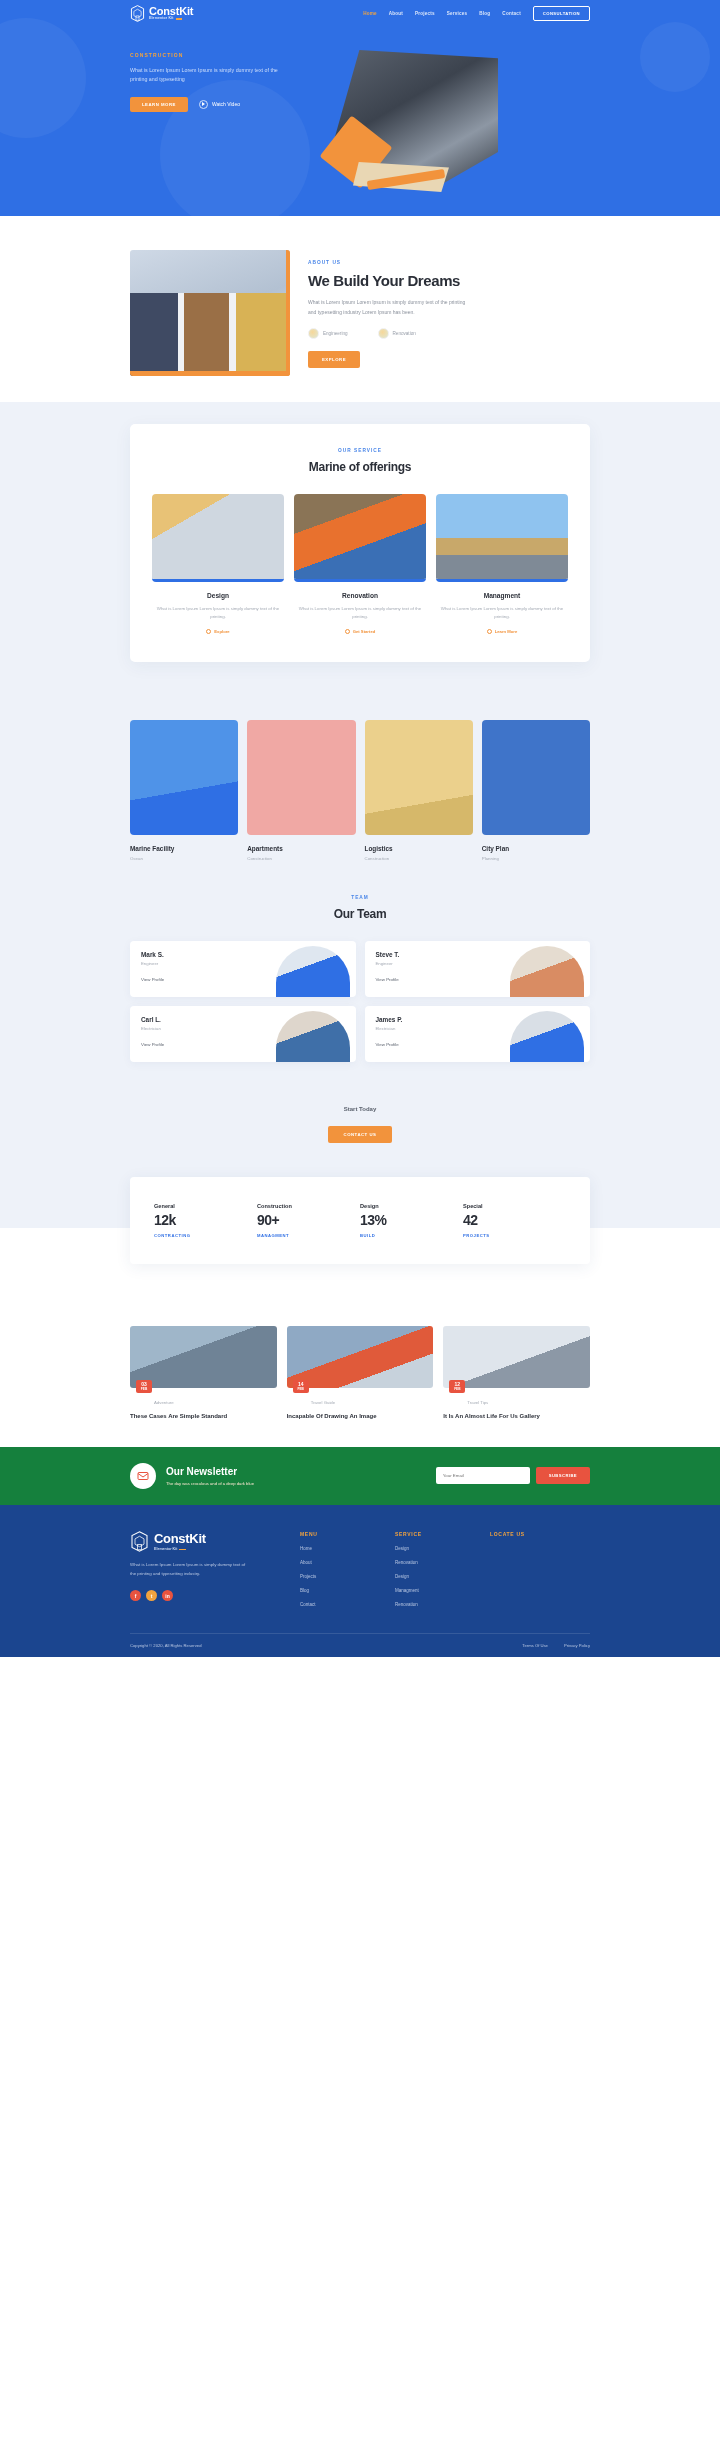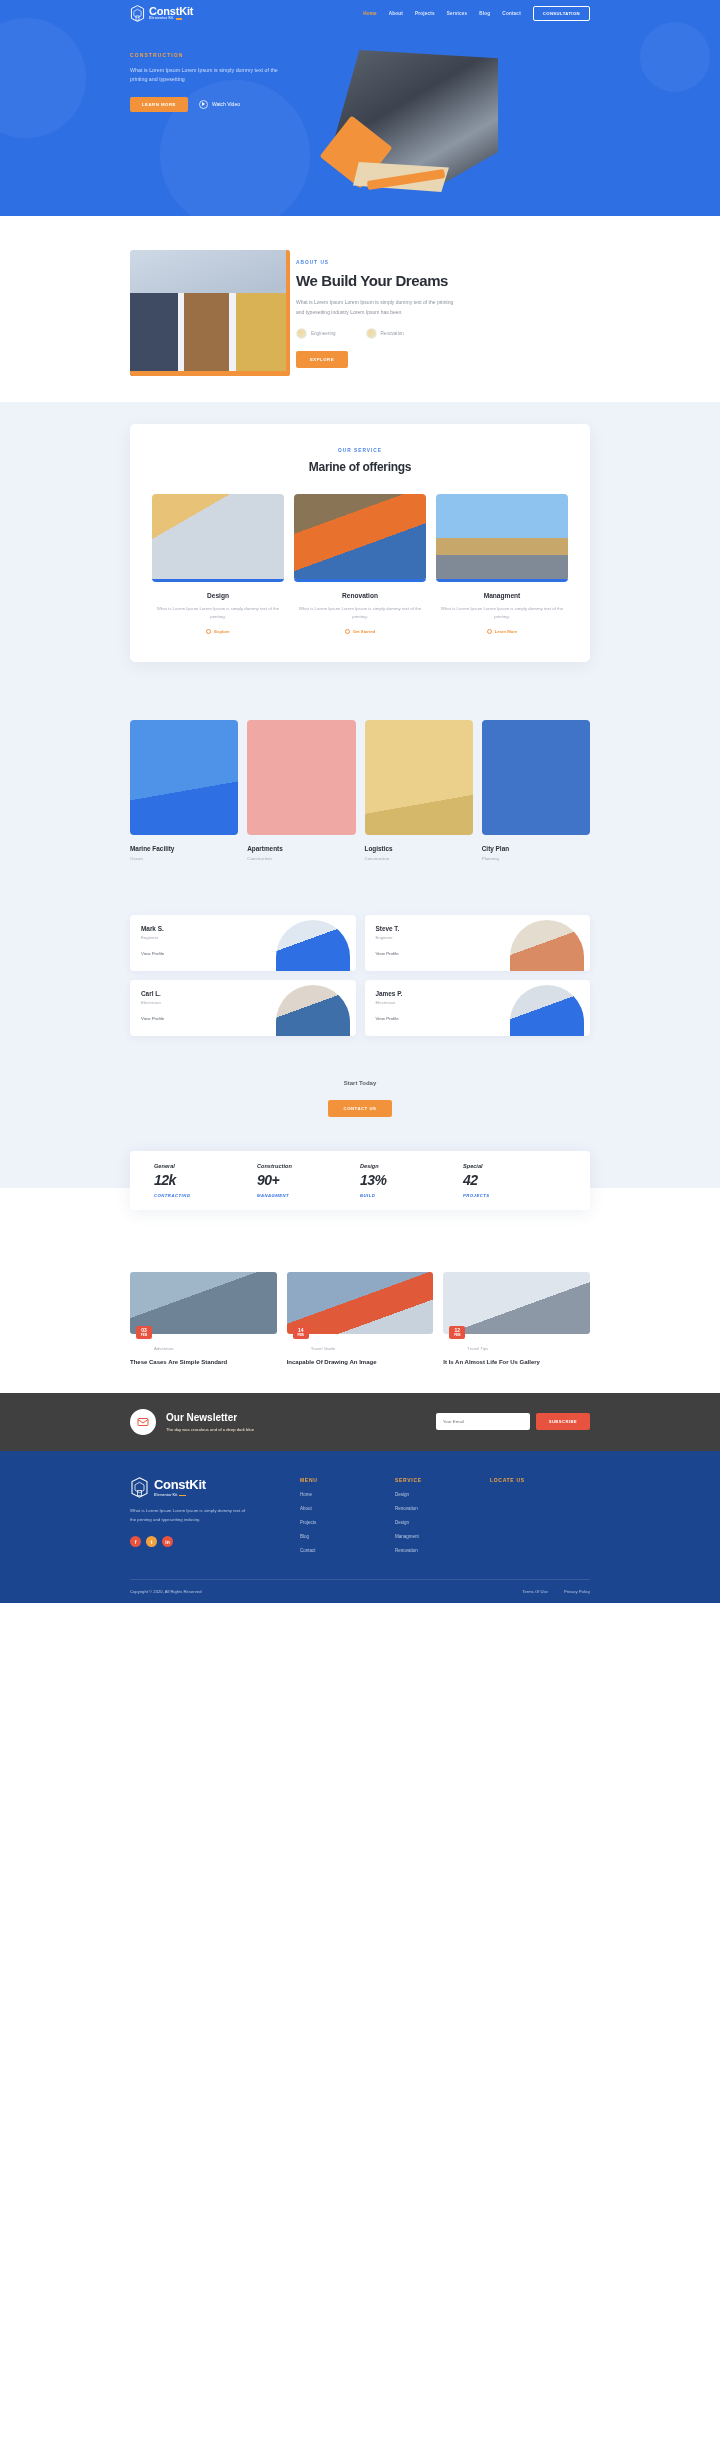--- a/index.html
+++ b/index.html
@@ -56,21 +56,21 @@
     clip-path:polygon(16% 0,100% 6%,100% 74%,62% 100%,0 68%); }
   .poly2 { position:absolute; left:-3px; bottom:10px; width:52px; height:52px;
     background:#f2933c; transform:rotate(38deg); border-radius:3px; z-index:2;}
   .poly3 { position:absolute; left:20px; bottom:-4px; width:96px; height:30px;
     background:#e9d7b4; clip-path:polygon(6% 0,100% 18%,92% 100%,0 78%); z-index:3;}
   .poly4 { position:absolute; left:34px; bottom:4px; width:78px; height:9px;
     background:#f2933c; transform:rotate(-9deg); z-index:4; border-radius:2px;}
 
   
   .about { padding:34px 0 26px; background:#fff; }
-  .about-row { display:flex; gap:6px; align-items:flex-start; }
+  .about-row { display:flex; gap:18px; align-items:flex-start; }
   .about-img { position:relative; width:160px; height:126px; border-radius:3px; overflow:hidden;
     background:linear-gradient(160deg,#cfd9e6 0%,#b3c1d2 50%,#e3e9f0 100%); flex:0 0 auto;}
   .about-img .ppl { position:absolute; bottom:0; left:0; right:0; height:66%;
     background:linear-gradient(90deg,#3f4a63 0 30%,#f0f2f5 30% 34%,#9a6f46 34% 62%,#f0f2f5 62% 66%,#d8b255 66% 100%); }
   .about-img:after { content:""; position:absolute; left:0; right:0; bottom:0; height:5px; background:#f2933c;}
   .about-img .edge { position:absolute; right:0; top:0; bottom:0; width:4px; background:#f2933c;}
   .about-txt { flex:1; padding-top:10px; }
   .lbl-blue { color:#4a86e8; font-size:4.8px; font-weight:700; letter-spacing:1px; }
   .about-txt h2 { font-size:15px; font-weight:700; line-height:1.22; margin-top:7px; color:#2b2f38;
     letter-spacing:-.4px;}
@@ -134,21 +134,21 @@
   
   .work { background:#eef2f9; padding:16px 0 24px; text-align:center; }
   .work .small { font-size:6px; color:#5b626e; font-weight:600; }
   .work h2 { font-size:14px; font-weight:700; margin-top:8px; letter-spacing:-.3px; }
   .btn-contact { margin-top:14px; display:inline-block; background:#f2933c; color:#fff;
     font-size:4.3px; font-weight:700; letter-spacing:.5px; padding:6px 16px; border-radius:2px;}
 
   
   .stats-outer { background:linear-gradient(#eef2f9 0 50%,#fff 50% 100%); padding:10px 0 24px; }
   .stats { background:#fff; border-radius:4px; box-shadow:0 3px 16px rgba(40,60,110,.08);
-    display:flex; padding:12px 24px;font-style:italic; }
+    display:flex; padding:26px 24px; }
   .stat { flex:1; }
   .stat .k { font-size:5.6px; font-weight:700; color:#2b2f38; }
   .stat .v { font-size:14px; font-weight:700; color:#2b2f38; margin-top:3px; letter-spacing:-.5px;}
   .stat .c { font-size:4.2px; font-weight:700; color:#2f6fe4; letter-spacing:.5px; margin-top:5px; }
 
   
   .blog { background:#fff; padding:18px 0 26px; }
   .blog-row { display:flex; gap:10px; margin-top:20px; }
   .bpost { flex:1; position:relative; }
   .bpost .bimg { height:62px; border-radius:3px; }
@@ -156,21 +156,21 @@
   .b2 { background:linear-gradient(160deg,#8fa9c4 0 45%,#e05a3a 45% 70%,#c7d2dc 70% 100%); }
   .b3 { background:linear-gradient(160deg,#dfe5ec 0 55%,#8c98a6 55% 100%); }
   .bdate { position:absolute; left:6px; top:54px; background:#e8533f; color:#fff;
     width:16px; border-radius:2px; text-align:center; padding:2px 0; line-height:1.1;}
   .bdate .d { font-size:5px; font-weight:700; }
   .bdate .m { font-size:3.2px; font-weight:700; }
   .bcat { font-size:4.3px; color:#a4aab4; margin-top:12px; margin-left:24px;}
   .bpost h4 { font-size:6px; font-weight:700; line-height:1.45; margin-top:7px; }
 
   
-  .news { background:#404040; padding:16px 0; }
+  .news { background:#15803d; padding:16px 0; }
   .news-row { display:flex; align-items:center; gap:10px; }
   .news .env { width:26px; height:26px; border-radius:50%; background:#fff;
     display:flex; align-items:center; justify-content:center; flex:0 0 auto;}
   .news .env svg { width:12px; height:12px; }
   .news h3 { color:#fff; font-size:10px; font-weight:700; }
   .news p { color:#fde8d2; font-size:4.2px; margin-top:4px; }
   .news form { margin-left:auto; display:flex; gap:6px; }
   .news input { width:94px; height:17px; border:none; border-radius:2px; font-size:4.4px;
     padding:0 7px; color:#9aa0ab; font-family:"Liberation Sans",sans-serif; background:#fff;}
   .news button { background:#e8533f; color:#fff; border:none; border-radius:2px;
@@ -350,20 +350,24 @@
         <div class="ph p4"></div>
         <h4>City Plan</h4>
         <span>Planning</span>
       </div>
     </div>
   </div>
 </section>
 
 <section class="team">
   <div class="wrap">
+    <div class="center">
+      <div class="lbl-blue">TEAM</div>
+      <div class="sec-h2">Our Team</div>
+    </div>
     <div class="team-grid">
       <div class="tcard">
         <div class="ti">
           <h4>Mark S.</h4>
           <div class="role">Engineer</div>
           <div class="prof">View Profile</div>
         </div>
         <div class="tp">
             <i class="ph1"></i>
           </div>

